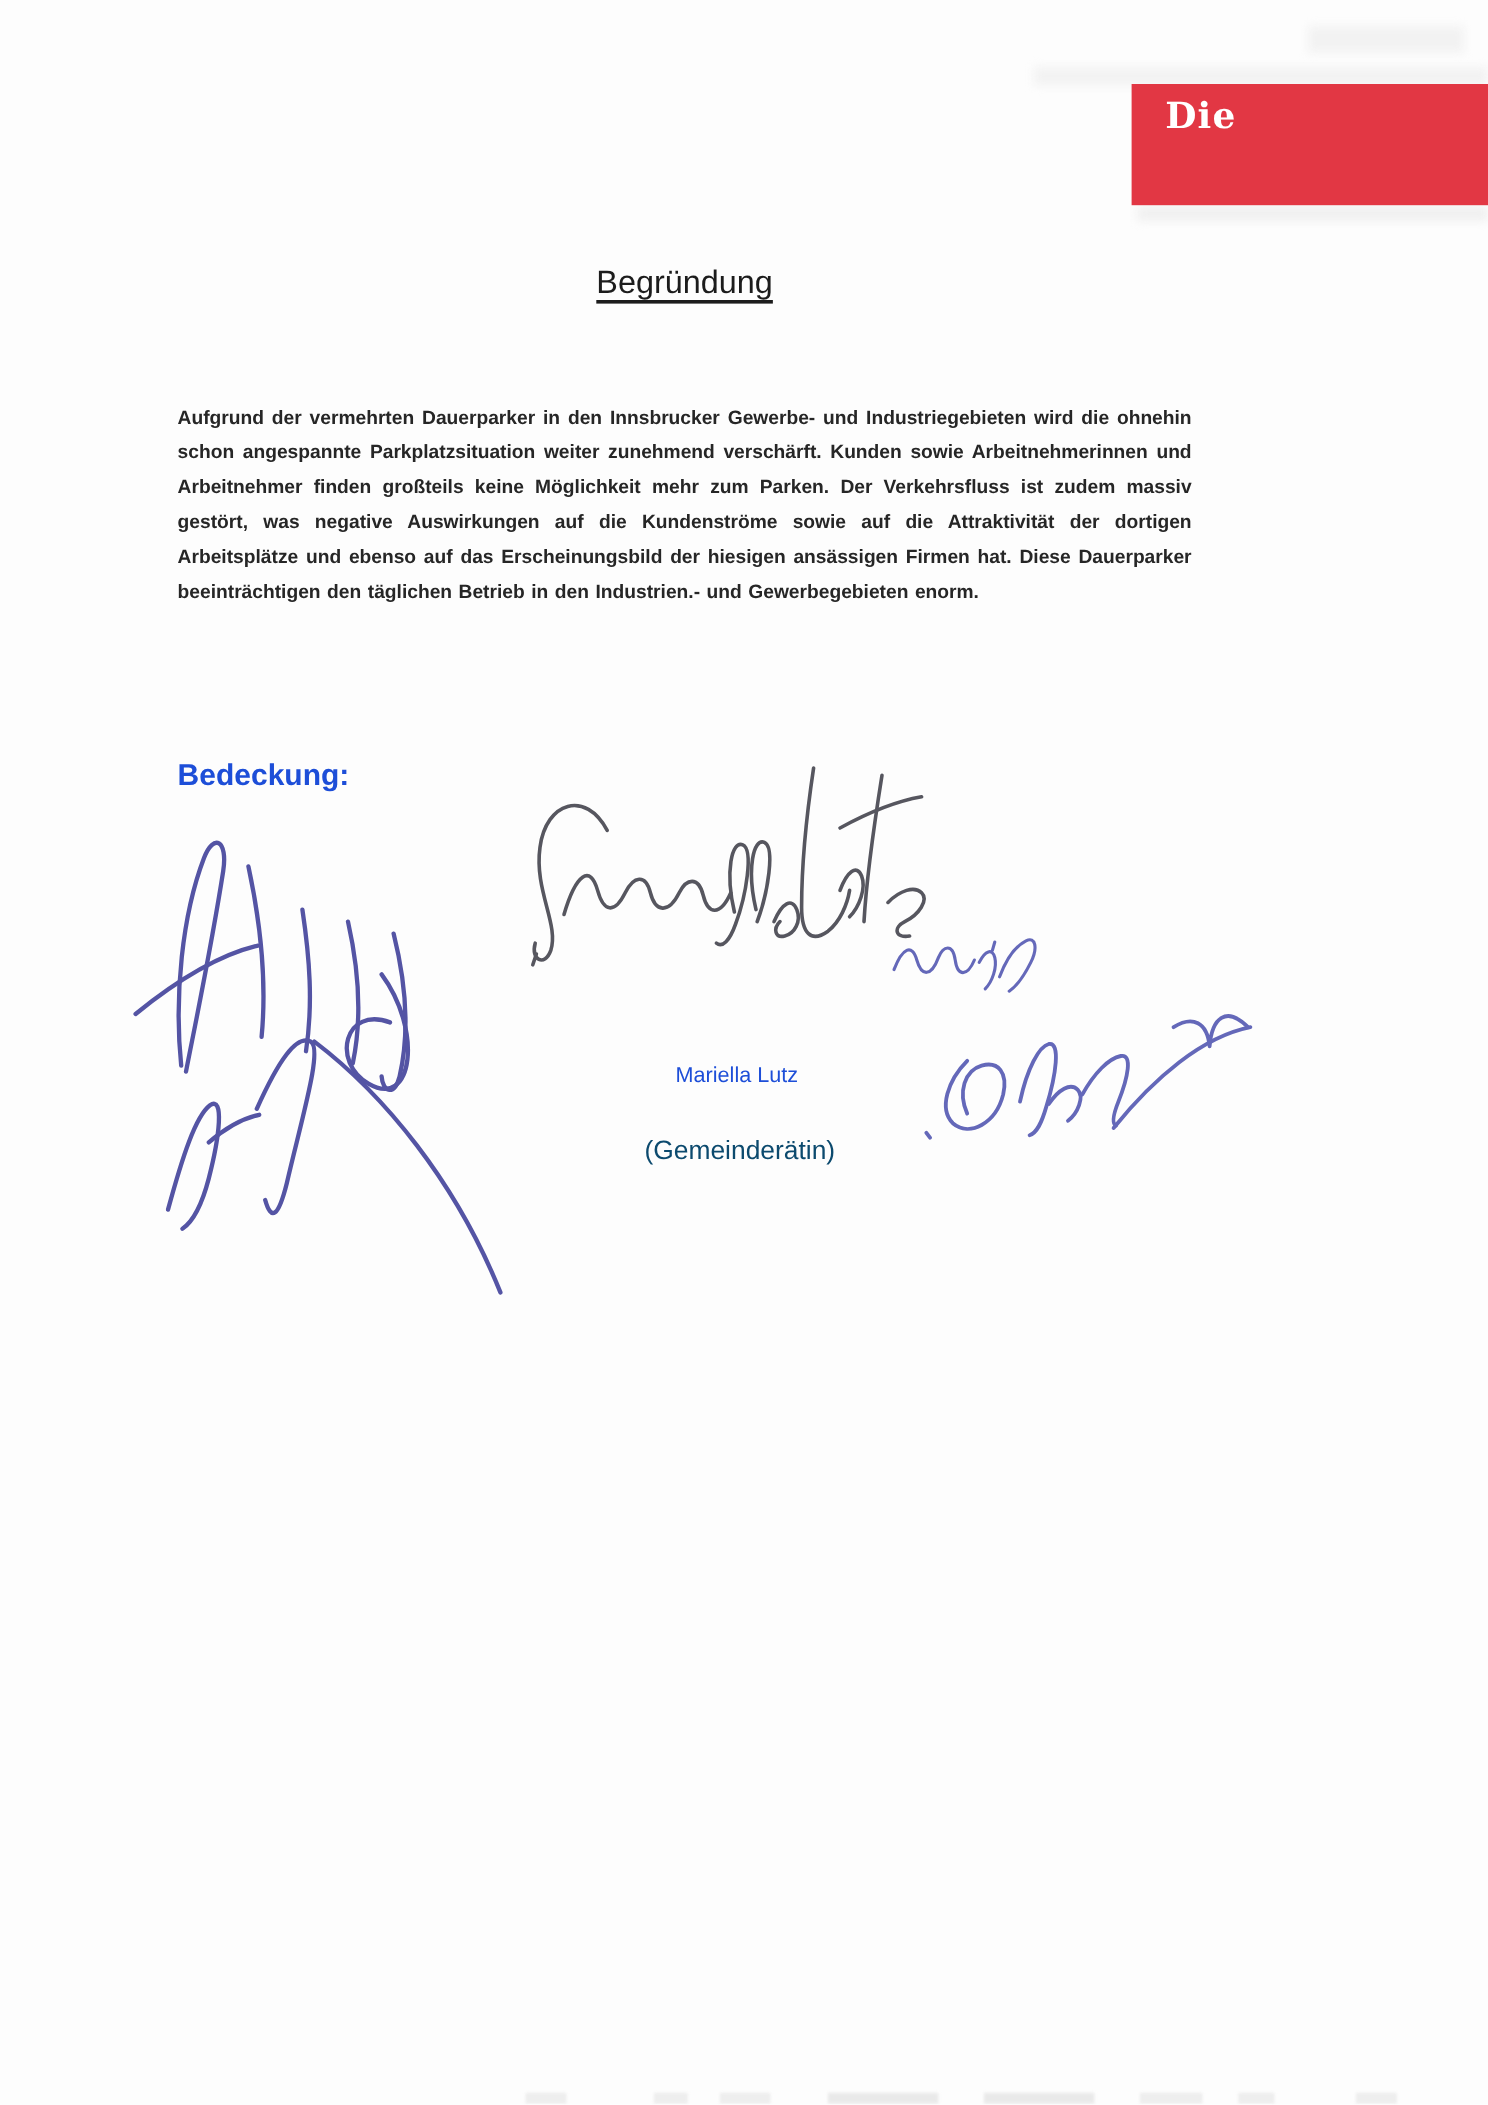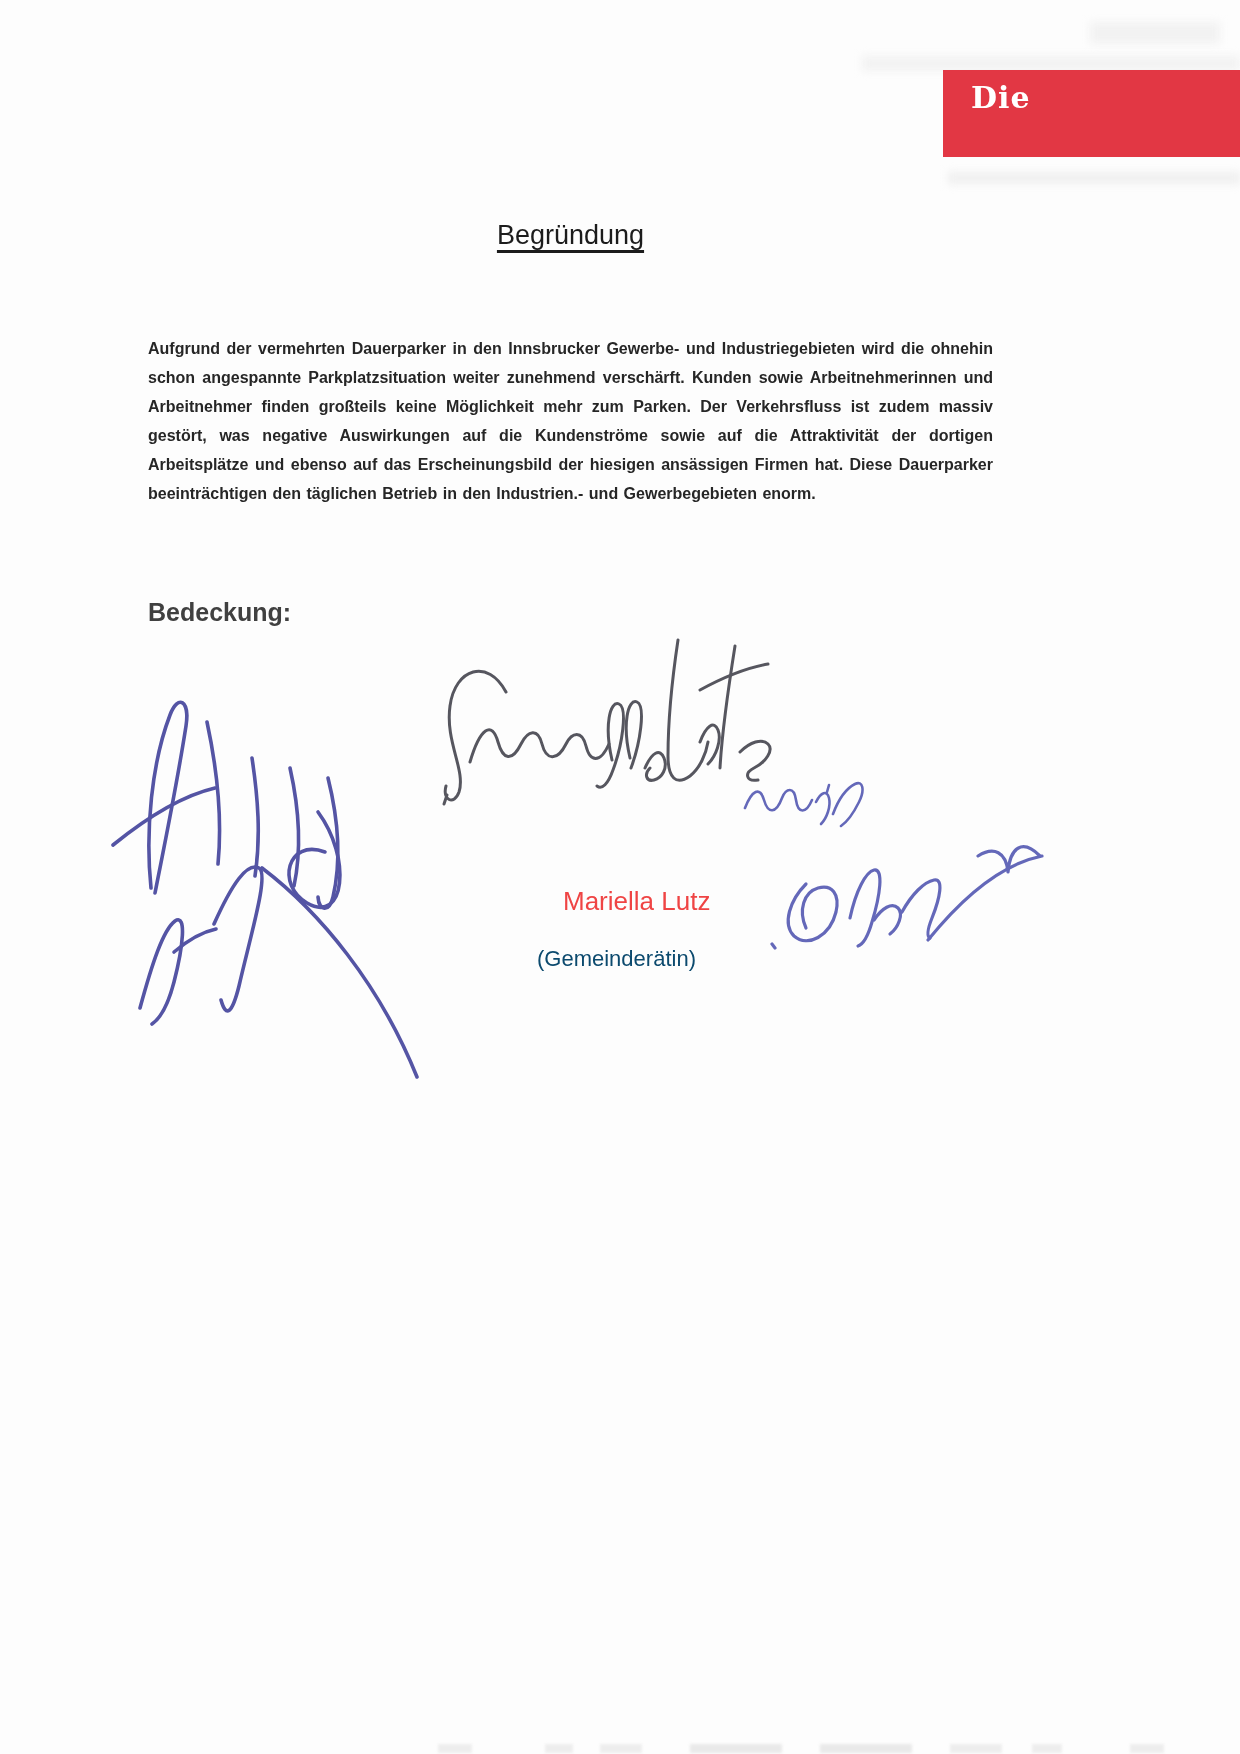--- a/index.html
+++ b/index.html
@@ -4,21 +4,21 @@
 <style>
   html,body { margin:0; padding:0; background:#ffffff; }
   .page {
     position:relative; width:1240px; height:1754px;
     background:#fdfdfd; overflow:hidden;
     font-family:"Liberation Sans", sans-serif; color:#242424;
   }
 
   
   .logo {
-    position:absolute; left:943px; top:70px; width:297px; height:87px;
+    position:absolute; left:943px; top:70px; width:297px; height:101px;
     background:#e23744; overflow:hidden; box-sizing:border-box;
     padding:11px 0 0 28px;
   }
   .logo-line1 {
     font-family:"DejaVu Serif", serif; font-weight:bold;
     font-size:30px; line-height:34px; color:#ffffff; letter-spacing:1px;
   }
   .logo-line2 {
     font-family:"DejaVu Serif", serif; font-weight:bold;
     font-size:30px; line-height:38px; color:#17171c; letter-spacing:2px;
@@ -33,29 +33,29 @@
     text-decoration:underline; text-decoration-thickness:3px; text-underline-offset:6px;
   }
 
   .paragraph {
     position:absolute; left:148px; width:845px; top:334px;
     font-size:16px; line-height:29px; text-align:justify;
     word-spacing:1px; color:#262626;font-weight:bold;
   }
 
   .heading-bedeckung {
-    position:absolute; left:148px; top:598px;
-    font-size:25px; font-weight:bold; color:#404040;
+    position:absolute; left:148px; top:632px;
+    font-size:25px; font-weight:bold; color:#1d4ed8;
   }
   .bedeckung-text {
     position:absolute; left:148px; top:633px;
     font-size:22.5px; color:#262626;
   }
 
-  .sig-name { position:absolute; left:563px; top:886px; font-size:26px; color:#ef4444;text-align:center; }
+  .sig-name { position:absolute; left:563px; top:886px; font-size:18px; color:#1d4ed8;text-align:center; }
   .sig-role { position:absolute; left:537px; top:946px; font-size:22px; color:#0c4a6e; }
 
   .footer {
     position:absolute; left:0; width:1240px; top:1625px;
     text-align:center; color:#1b1b1b;
   }
   .footer-line1 { font-weight:bold; font-size:19px; line-height:23px; }
   .footer-line2, .footer-line3 { font-size:19px; line-height:23px; }
 
   .sig-overlay { position:absolute; left:0; top:0; width:1240px; height:1754px; pointer-events:none; }

